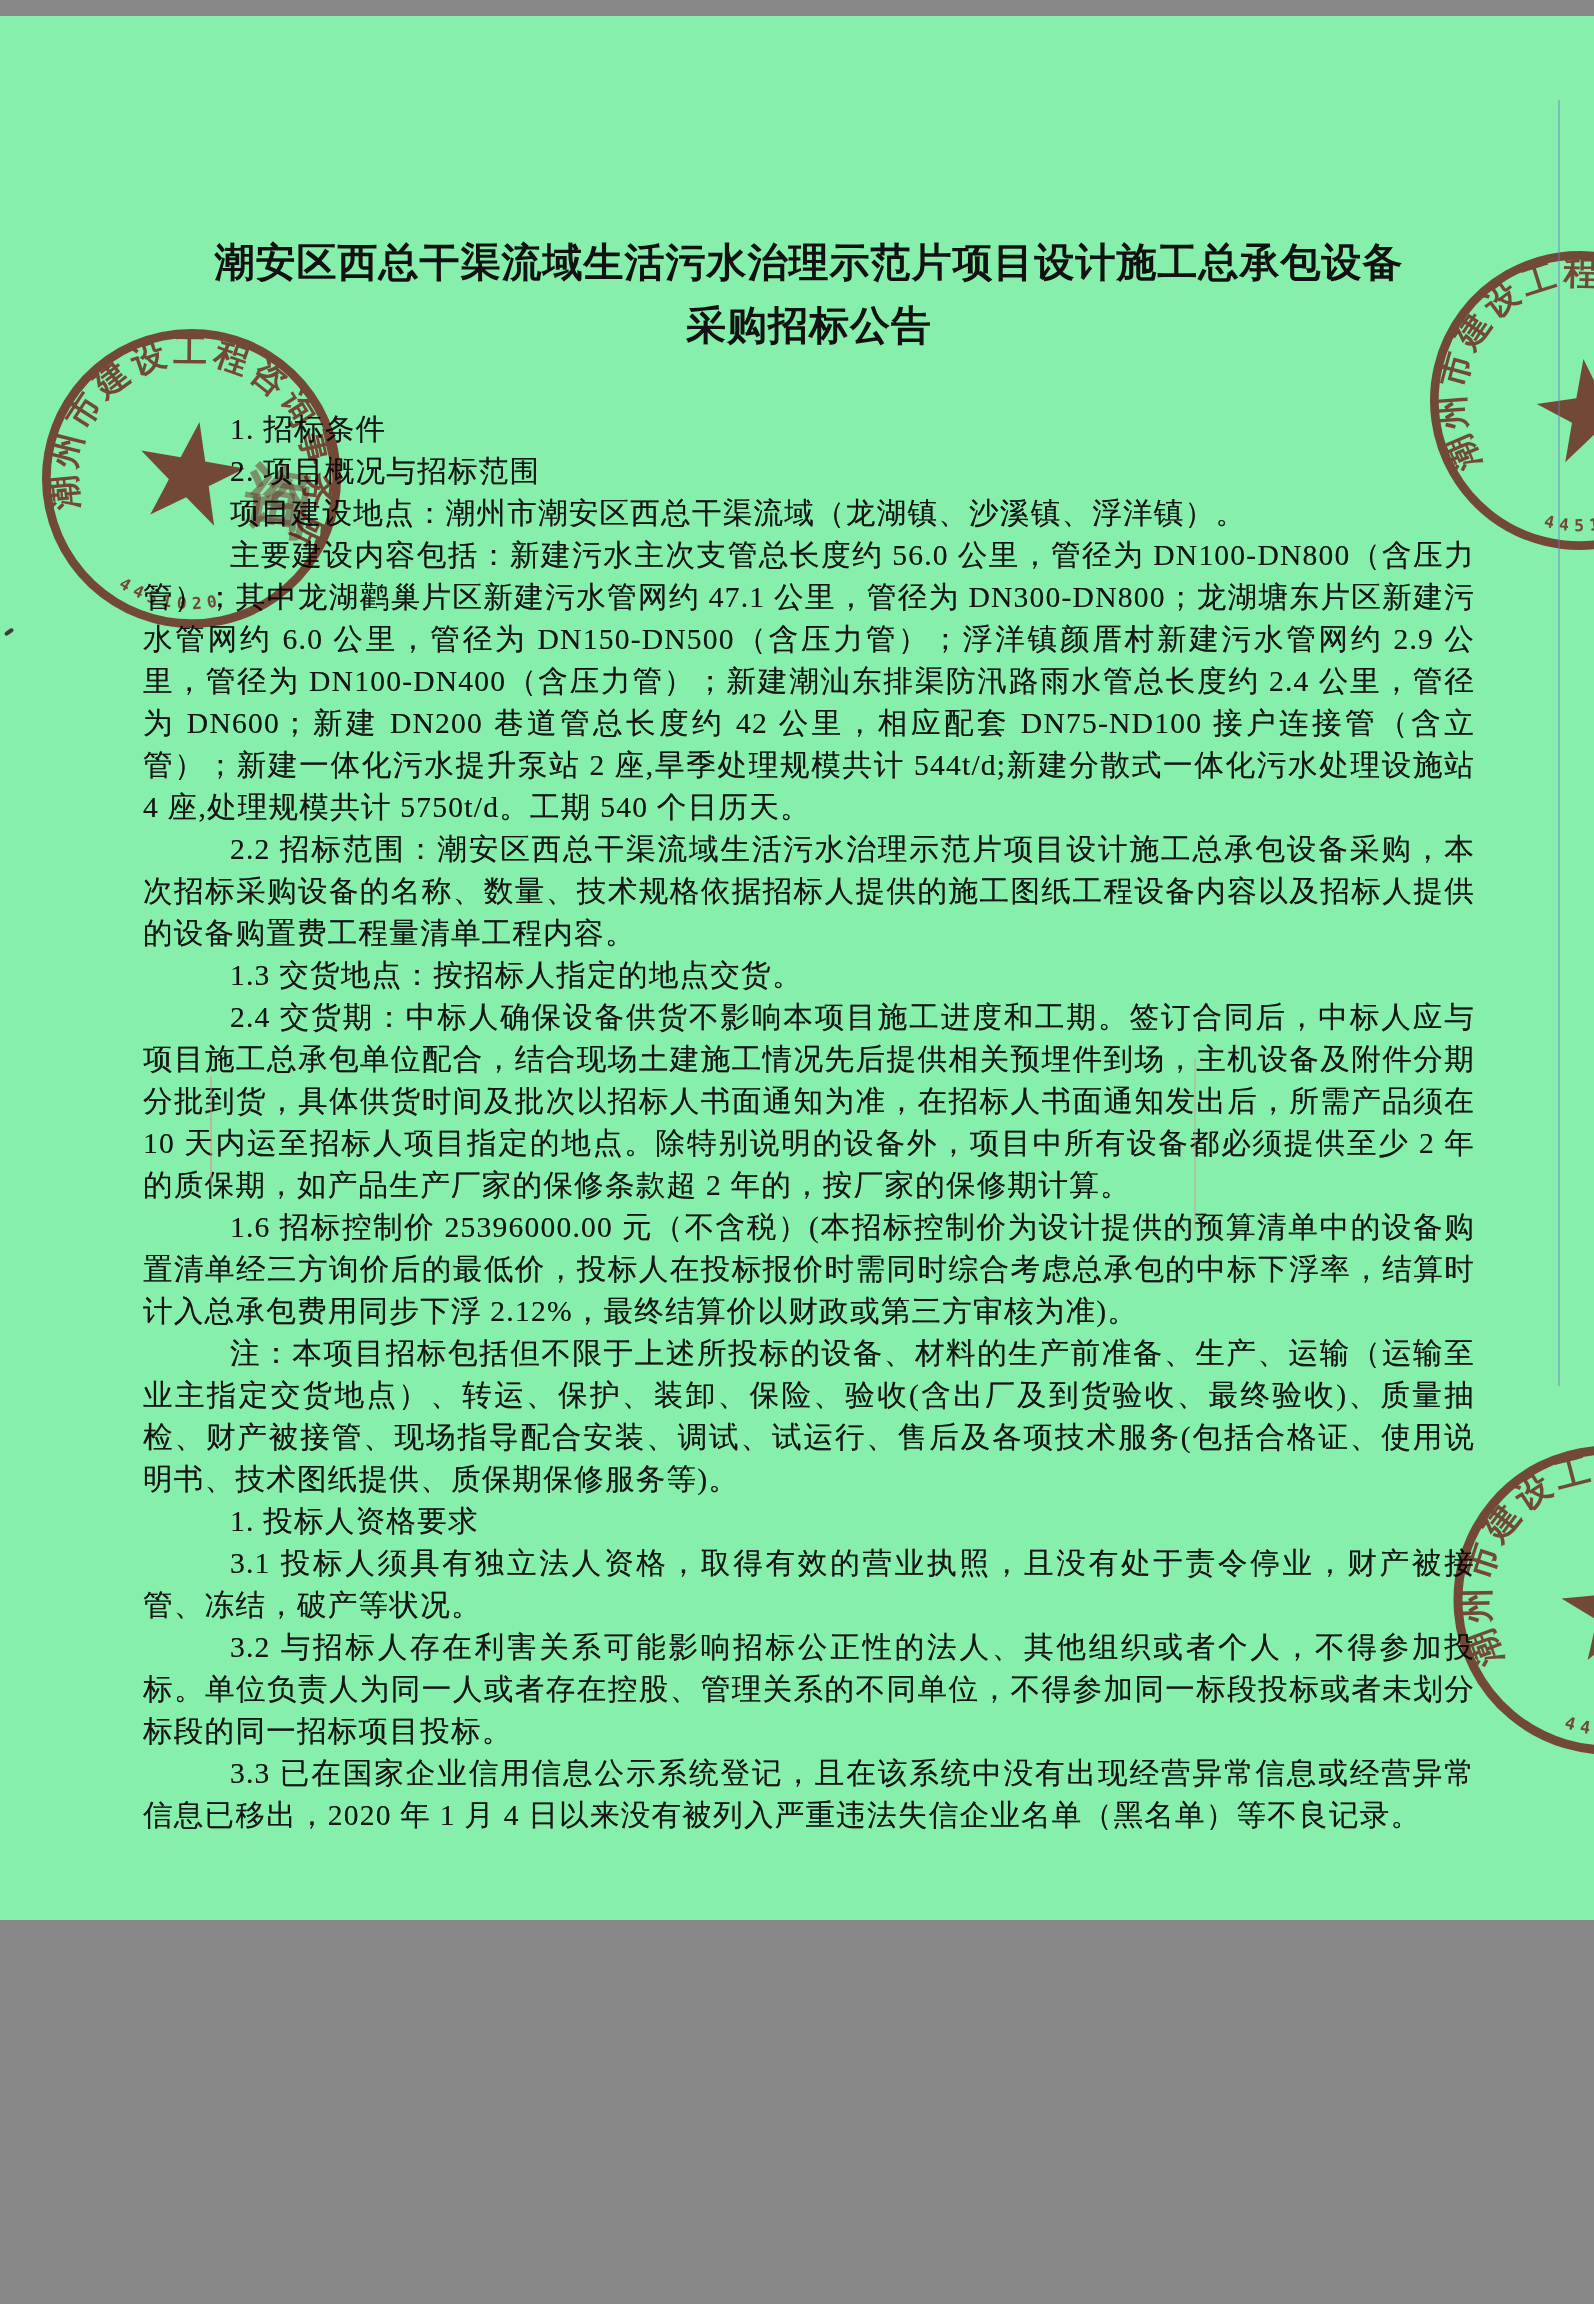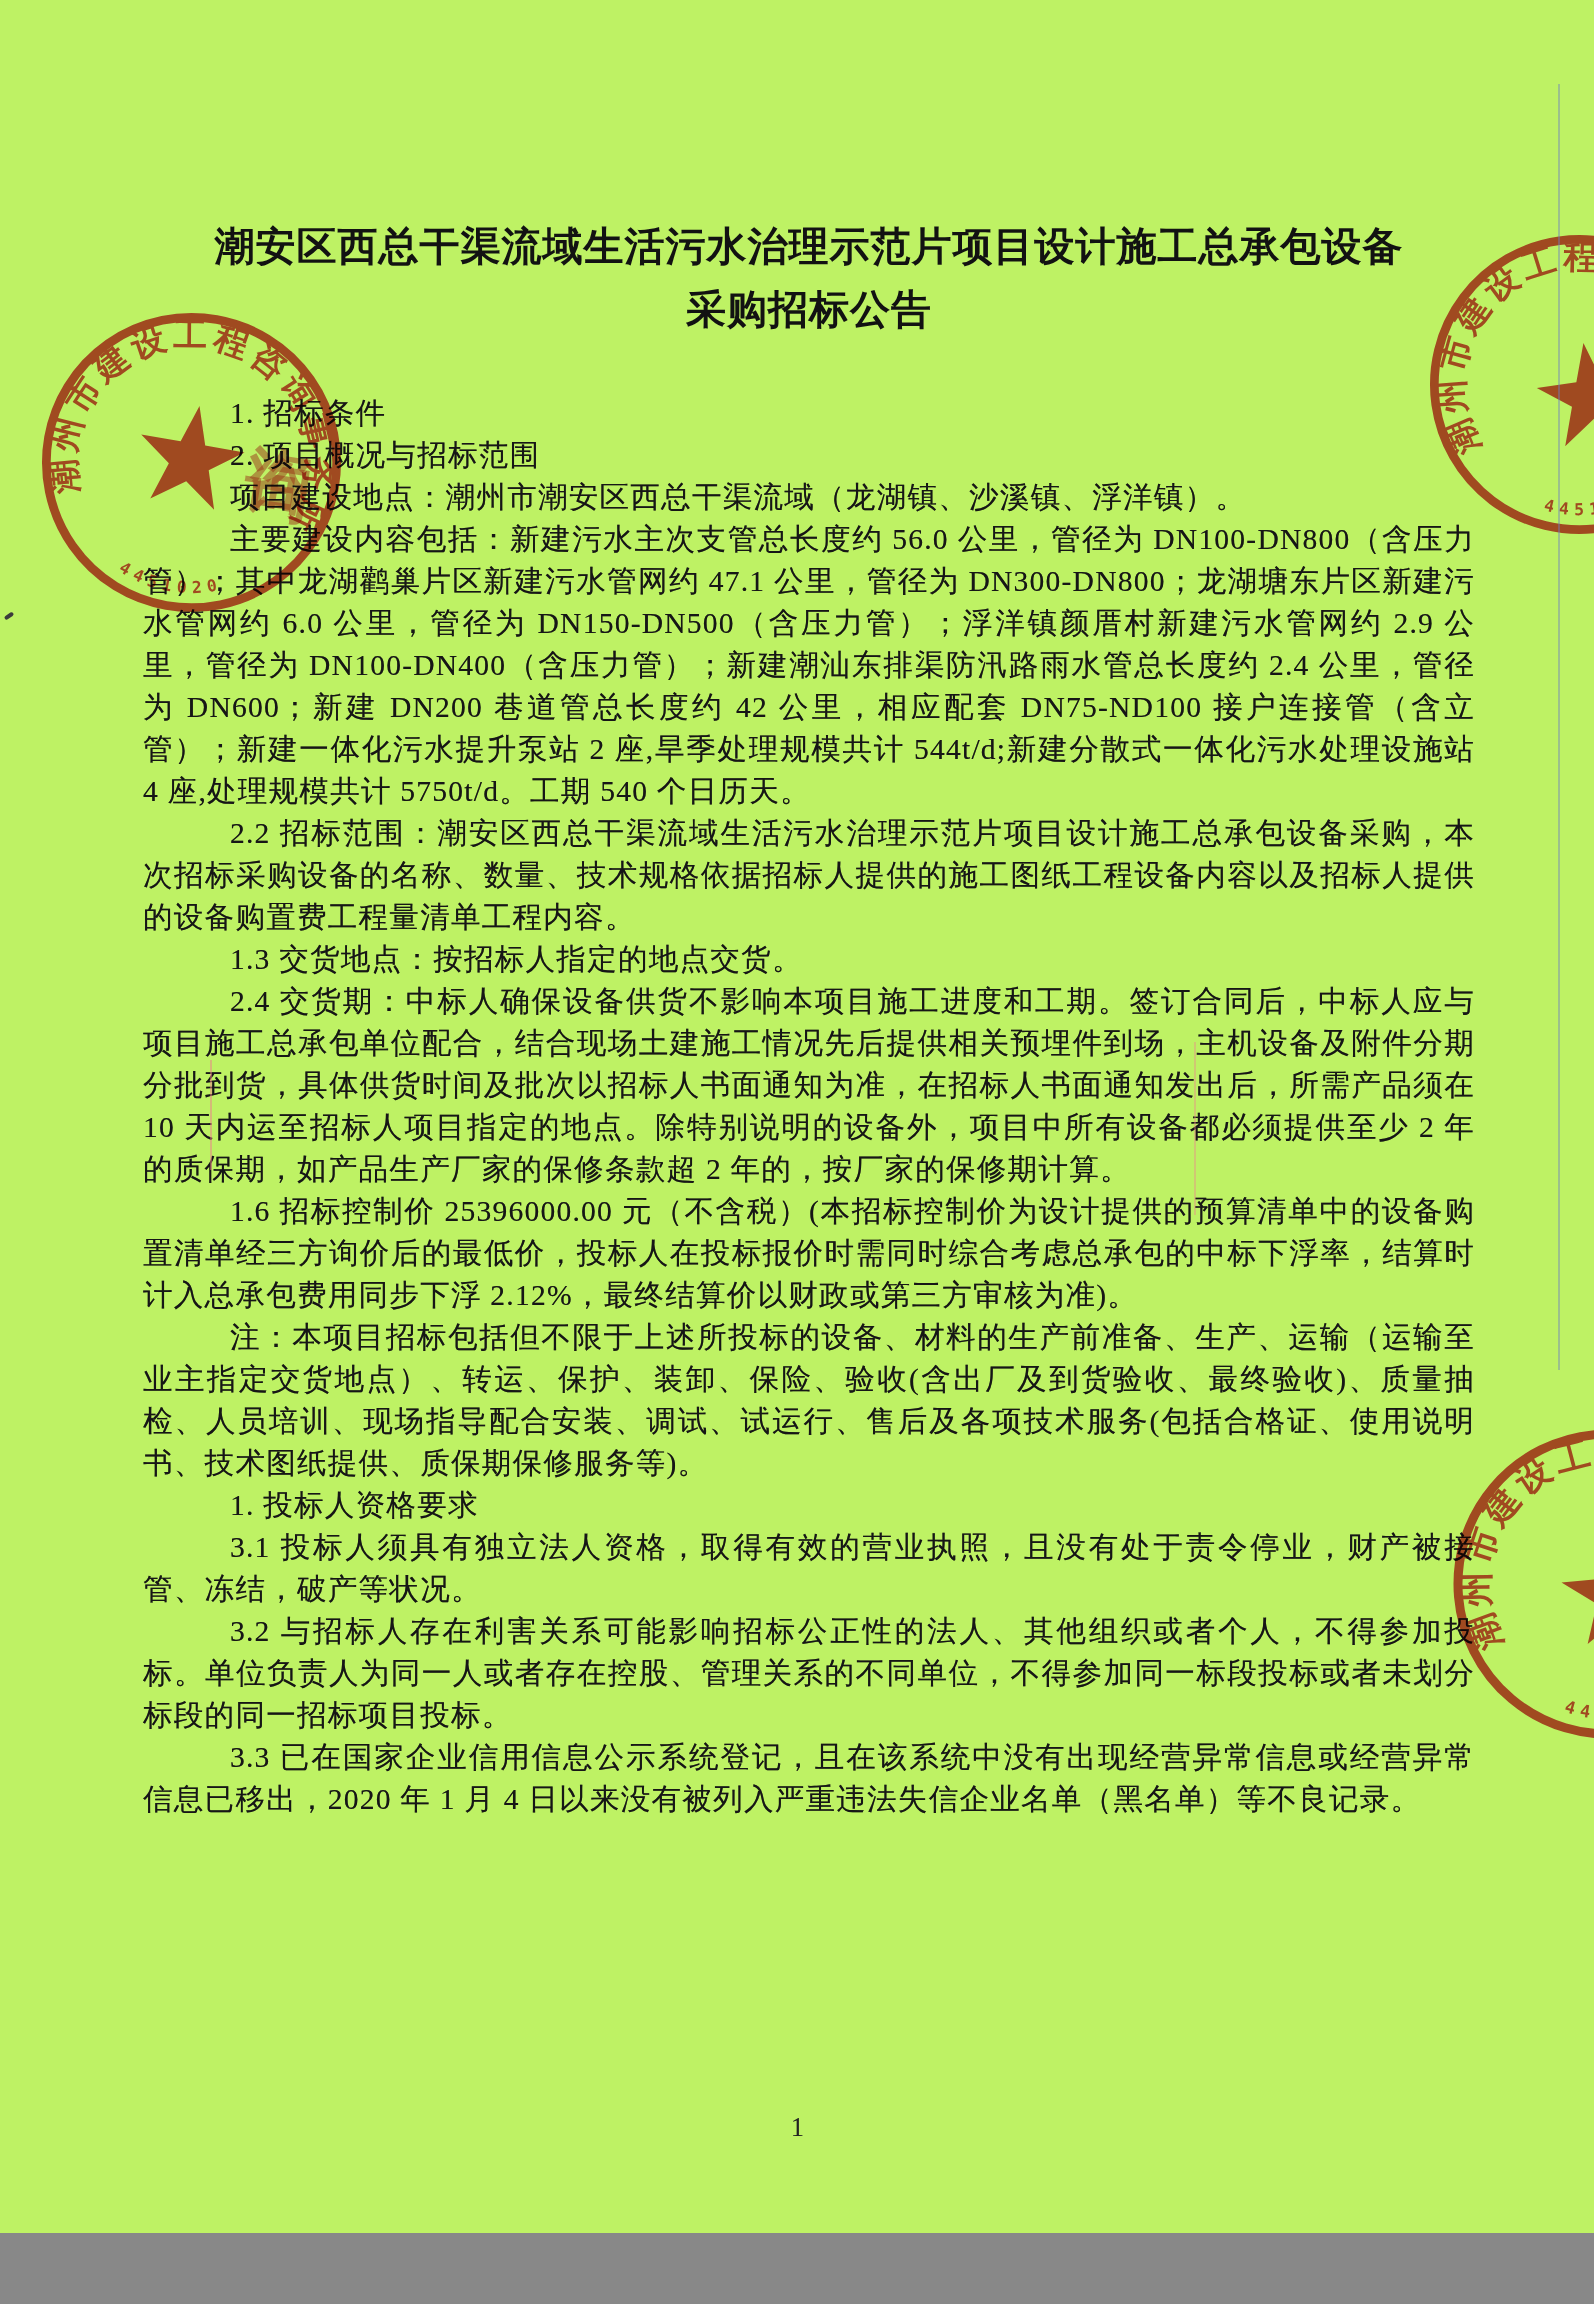--- a/index.html
+++ b/index.html
@@ -1,20 +1,20 @@
 <!DOCTYPE html>
 <html style="--seal-color: #d23538;"><head>
 <meta charset="utf-8">
 <style>
   html,body { margin:0; padding:0; background:#888; }
   .page {
     position:relative;
-    width:1595px; height:2233px;
-    margin:0 auto;
-    background:#bef264;
+    width:1595px; height:1904px;
+    margin:16px auto;
+    background:#86efac;
     overflow:hidden;
     font-family:"Liberation Serif","DejaVu Serif",serif;
     color:#161616;
   }
   .content {
     position:absolute;
     left:143px; top:0;
     width:1332px;
   }
   .title {
@@ -103,21 +103,21 @@
     </h1>
     <div class="doc-body">
         <p class="para heading">1. 招标条件</p>
         <p class="para heading">2. 项目概况与招标范围</p>
         <p class="para body">项目建设地点：潮州市潮安区西总干渠流域（龙湖镇、沙溪镇、浮洋镇）。</p>
         <p class="para body">主要建设内容包括：新建污水主次支管总长度约 56.0 公里，管径为 DN100-DN800（含压力管）；其中龙湖鹳巢片区新建污水管网约 47.1 公里，管径为 DN300-DN800；龙湖塘东片区新建污水管网约 6.0 公里，管径为 DN150-DN500（含压力管）；浮洋镇颜厝村新建污水管网约 2.9 公里，管径为 DN100-DN400（含压力管）；新建潮汕东排渠防汛路雨水管总长度约 2.4 公里，管径为 DN600；新建 DN200 巷道管总长度约 42 公里，相应配套 DN75-ND100 接户连接管（含立管）；新建一体化污水提升泵站 2 座,旱季处理规模共计 544t/d;新建分散式一体化污水处理设施站 4 座,处理规模共计 5750t/d。工期 540 个日历天。</p>
         <p class="para body">2.2 招标范围：潮安区西总干渠流域生活污水治理示范片项目设计施工总承包设备采购，本次招标采购设备的名称、数量、技术规格依据招标人提供的施工图纸工程设备内容以及招标人提供的设备购置费工程量清单工程内容。</p>
         <p class="para body">1.3 交货地点：按招标人指定的地点交货。</p>
         <p class="para body">2.4 交货期：中标人确保设备供货不影响本项目施工进度和工期。签订合同后，中标人应与项目施工总承包单位配合，结合现场土建施工情况先后提供相关预埋件到场，主机设备及附件分期分批到货，具体供货时间及批次以招标人书面通知为准，在招标人书面通知发出后，所需产品须在 10 天内运至招标人项目指定的地点。除特别说明的设备外，项目中所有设备都必须提供至少 2 年的质保期，如产品生产厂家的保修条款超 2 年的，按厂家的保修期计算。</p>
         <p class="para body">1.6 招标控制价 25396000.00 元（不含税）(本招标控制价为设计提供的预算清单中的设备购置清单经三方询价后的最低价，投标人在投标报价时需同时综合考虑总承包的中标下浮率，结算时计入总承包费用同步下浮 2.12%，最终结算价以财政或第三方审核为准)。</p>
-        <p class="para body">注：本项目招标包括但不限于上述所投标的设备、材料的生产前准备、生产、运输（运输至业主指定交货地点）、转运、保护、装卸、保险、验收(含出厂及到货验收、最终验收)、质量抽检、人员培训、现场指导配合安装、调试、试运行、售后及各项技术服务(包括合格证、使用说明书、技术图纸提供、质保期保修服务等)。</p>
+        <p class="para body">注：本项目招标包括但不限于上述所投标的设备、材料的生产前准备、生产、运输（运输至业主指定交货地点）、转运、保护、装卸、保险、验收(含出厂及到货验收、最终验收)、质量抽检、财产被接管、现场指导配合安装、调试、试运行、售后及各项技术服务(包括合格证、使用说明书、技术图纸提供、质保期保修服务等)。</p>
         <p class="para heading">1. 投标人资格要求</p>
         <p class="para body">3.1 投标人须具有独立法人资格，取得有效的营业执照，且没有处于责令停业，财产被接管、冻结，破产等状况。</p>
         <p class="para body">3.2 与招标人存在利害关系可能影响招标公正性的法人、其他组织或者个人，不得参加投标。单位负责人为同一人或者存在控股、管理关系的不同单位，不得参加同一标段投标或者未划分标段的同一招标项目投标。</p>
         <p class="para body">3.3 已在国家企业信用信息公示系统登记，且在该系统中没有出现经营异常信息或经营异常信息已移出，2020 年 1 月 4 日以来没有被列入严重违法失信企业名单（黑名单）等不良记录。</p>
       </div>
   </div>
 
   <svg class="seal" viewBox="-170 -170 340 340" style="left:26.6px; top:298px; width:329px; height:329px; transform:rotate(10deg);">
     <circle class="seal-ring" cx="0" cy="0" r="150"></circle>
     <path id="seal-a-top" d="M -108.8 50.7 A 120 120 0 1 1 108.8 50.7" fill="none"></path>

